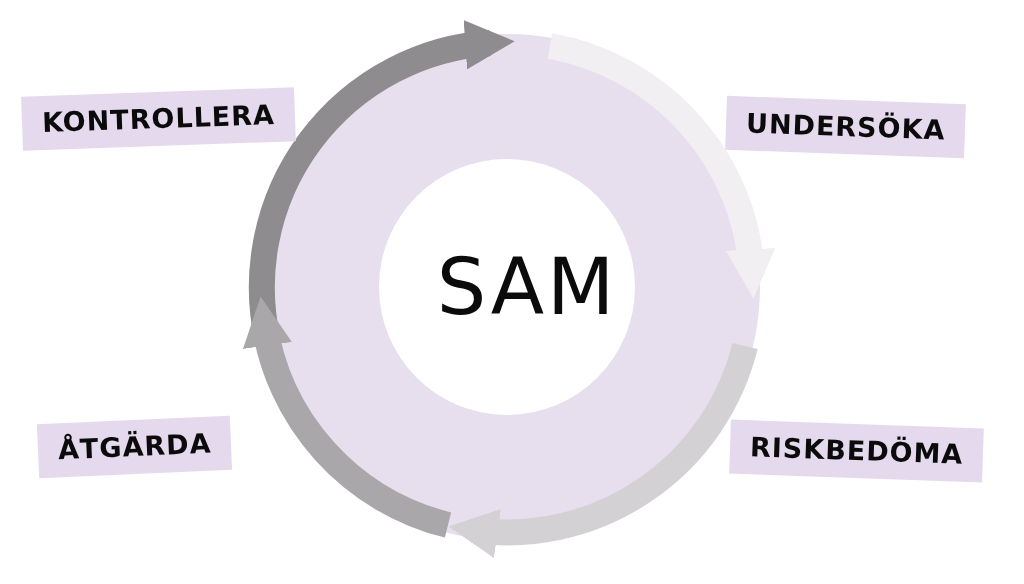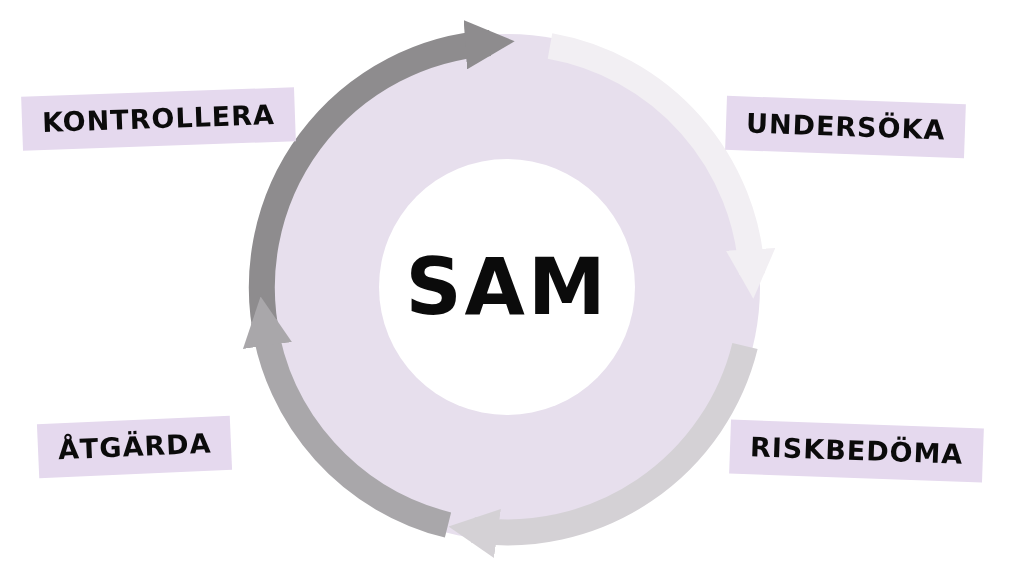--- a/index.html
+++ b/index.html
@@ -17,29 +17,29 @@
   }
   .arrows-svg {
     position: absolute;
     left: 0;
     top: 0;
     width: 1024px;
     height: 584px;
   }
   .center-label {
     position: absolute;
-    left: 379px;
+    left: 399px;
     top: 159px;
     width: 256px;
     height: 256px;
     display: flex;
     align-items: center;
     justify-content: center;
     font-size: 78px;
-    font-weight: bold;
+    font-weight: normal;
     letter-spacing: 3px;
     color: #0b0b0b;
   }
   .band {
     position: absolute;
     padding: 11px 20px 12px 20px;
     font-size: 27px;
     font-weight: bold;
     letter-spacing: 1px;
     color: #0b0b0b;

